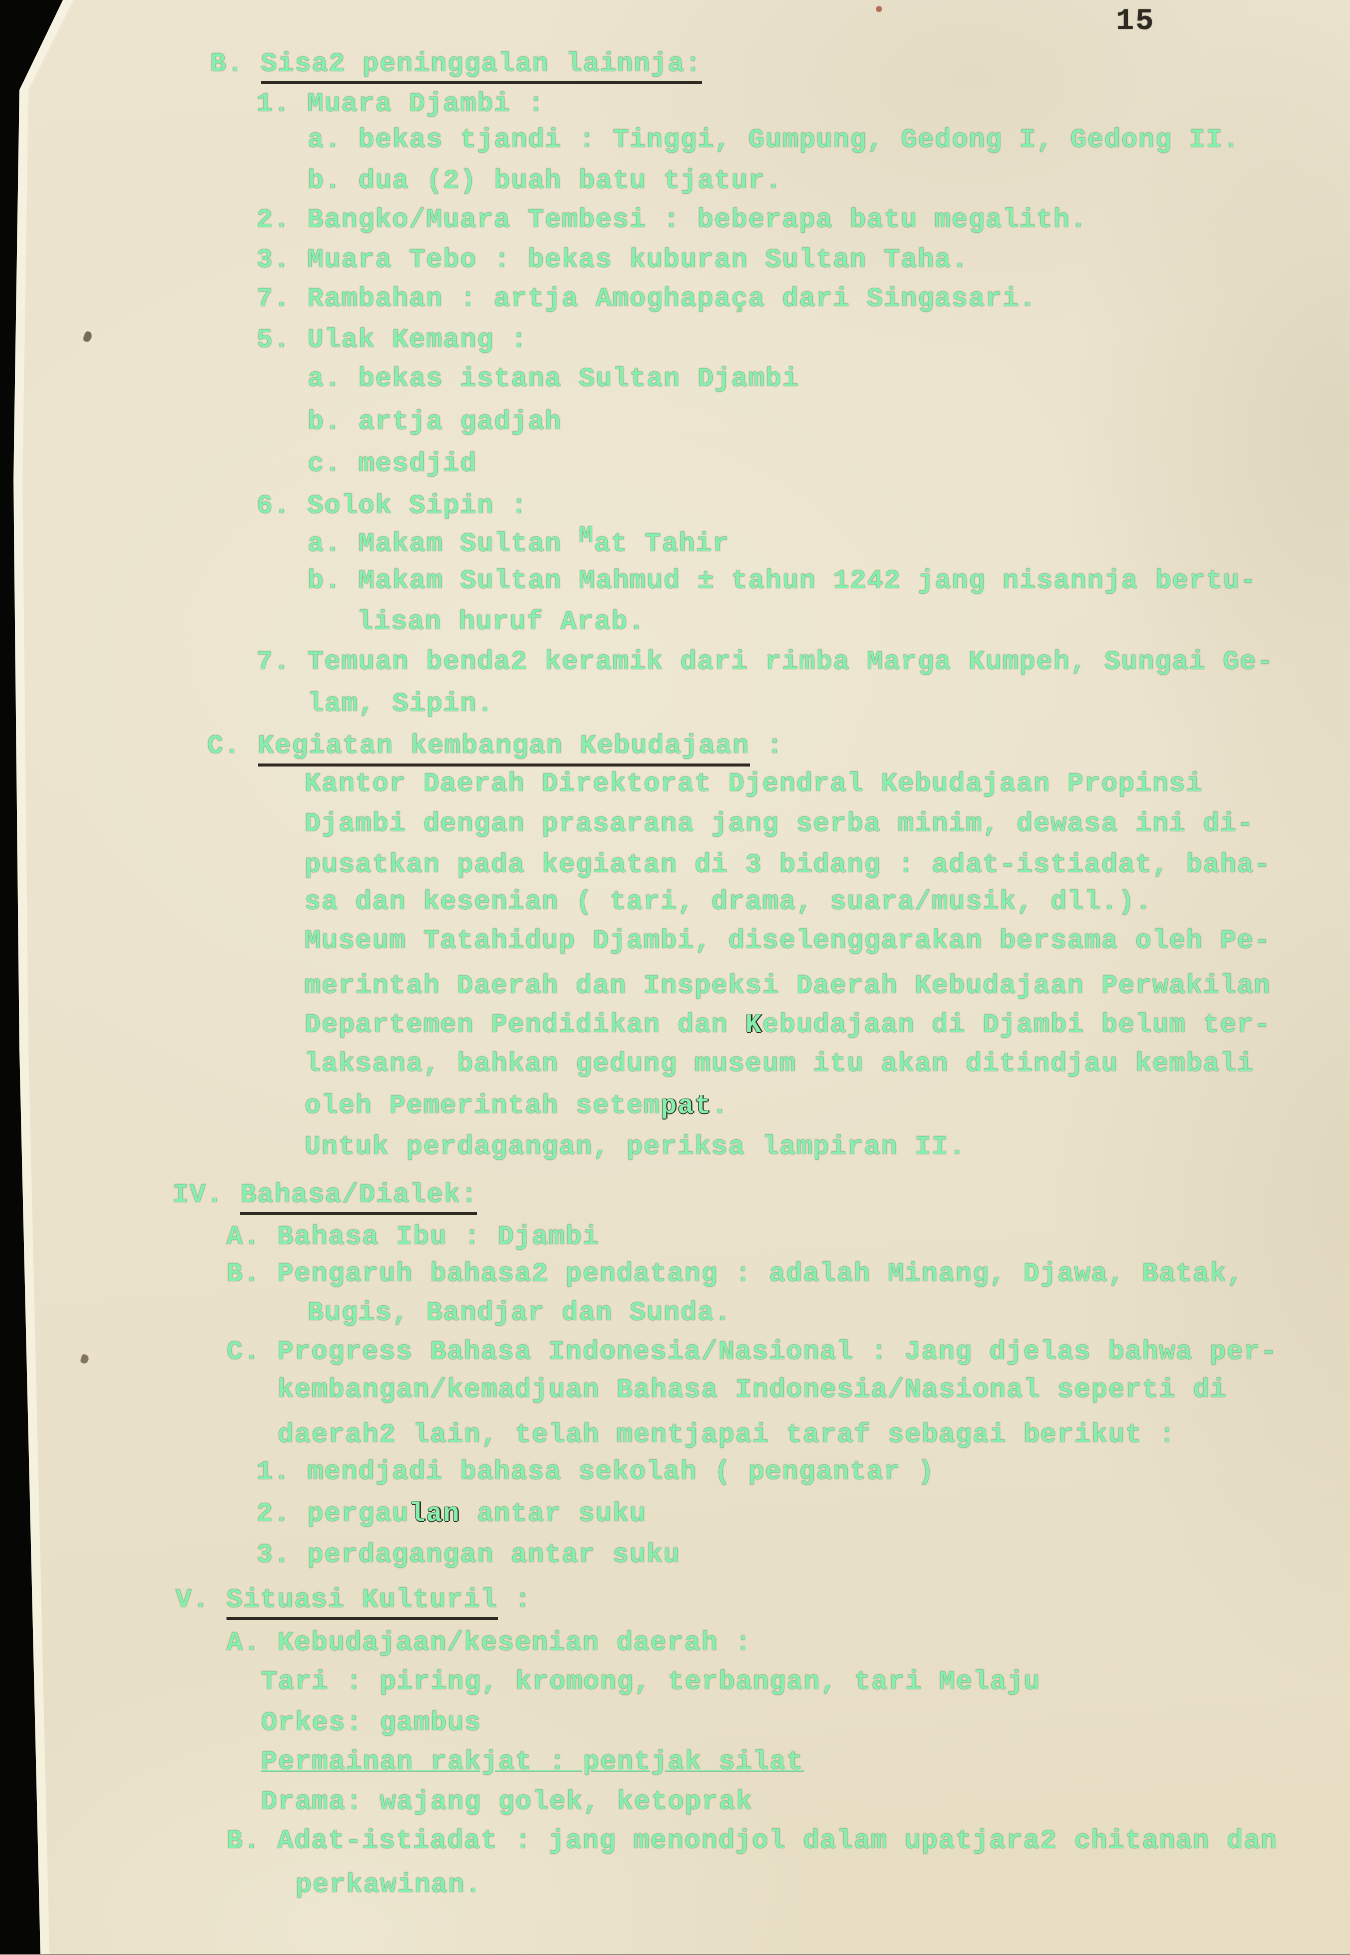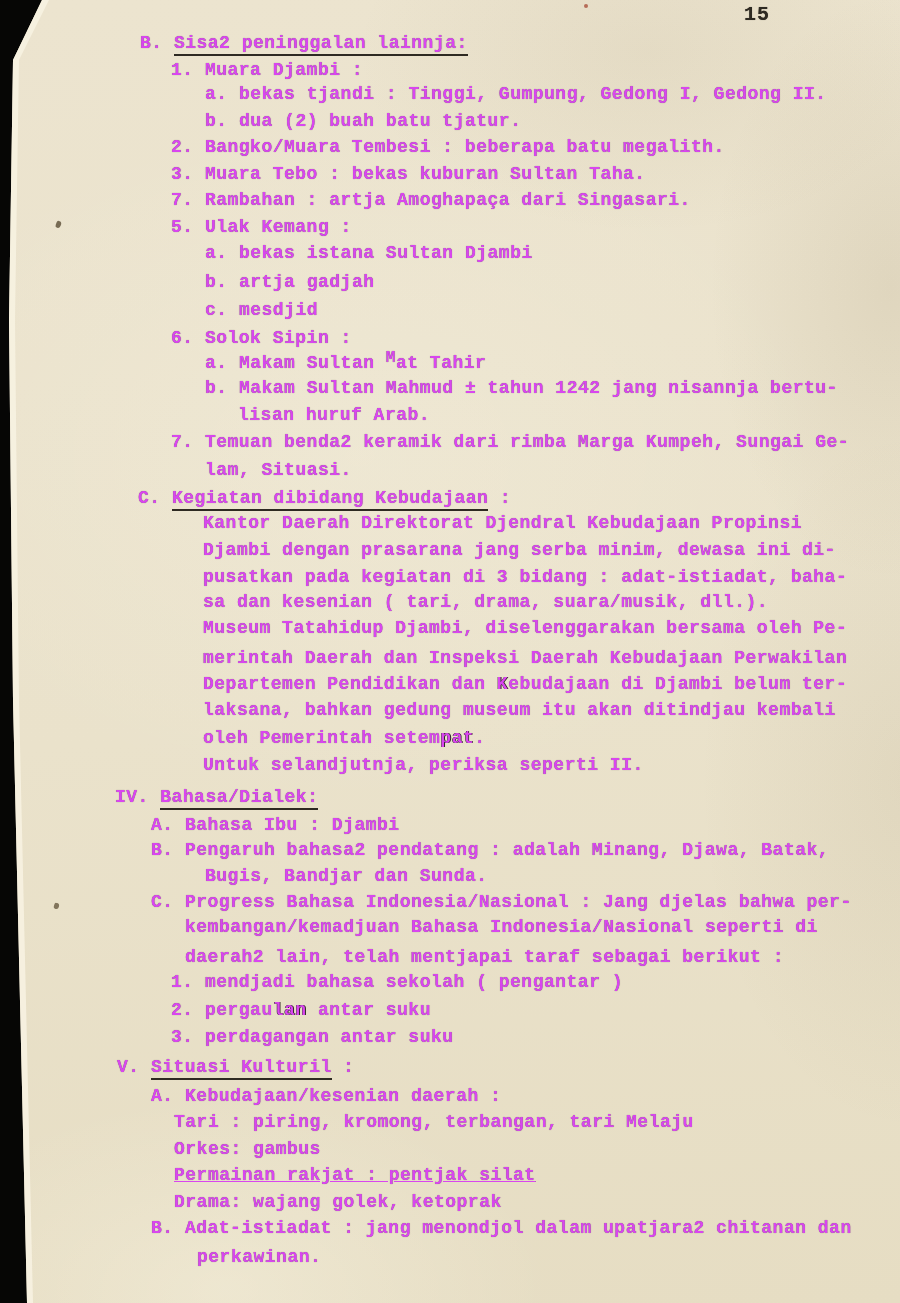--- a/index.html
+++ b/index.html
@@ -23,21 +23,21 @@
     position:absolute;inset:0;background:#060605;
     clip-path:polygon(0 0, 42px 0, 13px 60px, 9px 320px, 13px 700px, 27px 1303px, 0 1303px);
   }
   .edge-white{
     position:absolute;inset:0;background:#f7f2e1;opacity:.9;
     clip-path:polygon(42px 0, 49px 0, 19px 60px, 15px 320px, 19px 700px, 33px 1303px, 27px 1303px, 13px 700px, 9px 320px, 13px 60px);
   }
   .line{
     position:absolute;white-space:pre;
     font-weight:700;font-size:18px;letter-spacing:0.5px;
-    color:#d946ef;
+    color:#86efac;
     text-shadow:0 0 0.7px rgba(46,42,34,0.75);
   }
   .line .u{border-bottom:2.5px solid #2e2a22;padding-bottom:1px;}
   .line .b{text-shadow:0.9px 0 0 #2e2a22,-0.4px 0 0 #2e2a22,0 0.4px 0 #2e2a22;}
   .line .sup{position:relative;top:-6px;font-size:16px;}
   .page-number{
     position:absolute;left:744px;top:3px;
     font-weight:700;font-size:20px;letter-spacing:1px;color:#2e2a22;
     text-shadow:0 0 0.7px rgba(46,42,34,0.75);
   }
@@ -69,32 +69,32 @@
     <div class="line" style="left: 171px; top: 190px;"><span>7. Rambahan : artja Amoghapaça dari Singasari.</span></div>
     <div class="line" style="left: 171px; top: 217px;"><span>5. Ulak Kemang :</span></div>
     <div class="line" style="left: 205px; top: 243px;"><span>a. bekas istana Sultan Djambi</span></div>
     <div class="line" style="left: 205px; top: 272px;"><span>b. artja gadjah</span></div>
     <div class="line" style="left: 205px; top: 300px;"><span>c. mesdjid</span></div>
     <div class="line" style="left: 171px; top: 328px;"><span>6. Solok Sipin :</span></div>
     <div class="line" style="left: 205px; top: 353px;"><span>a. Makam Sultan </span><span class="sup">M</span><span>at Tahir</span></div>
     <div class="line" style="left: 205px; top: 378px;"><span>b. Makam Sultan Mahmud ± tahun 1242 jang nisannja bertu-</span></div>
     <div class="line" style="left: 238px; top: 405px;"><span>lisan huruf Arab.</span></div>
     <div class="line" style="left: 171px; top: 432px;"><span>7. Temuan benda2 keramik dari rimba Marga Kumpeh, Sungai Ge-</span></div>
-    <div class="line" style="left: 205px; top: 460px;"><span>lam, Situasi.</span></div>
-    <div class="line" style="left: 138px; top: 488px;"><span>C. </span><span class="u">Kegiatan dibidang Kebudajaan</span><span> :</span></div>
+    <div class="line" style="left: 205px; top: 460px;"><span>lam, Sipin.</span></div>
+    <div class="line" style="left: 138px; top: 488px;"><span>C. </span><span class="u">Kegiatan kembangan Kebudajaan</span><span> :</span></div>
     <div class="line" style="left: 203px; top: 513px;"><span>Kantor Daerah Direktorat Djendral Kebudajaan Propinsi</span></div>
     <div class="line" style="left: 203px; top: 540px;"><span>Djambi dengan prasarana jang serba minim, dewasa ini di-</span></div>
     <div class="line" style="left: 203px; top: 567px; text-align: center;"><span>pusatkan pada kegiatan di 3 bidang : adat-istiadat, baha-</span></div>
     <div class="line" style="left: 203px; top: 592px;"><span>sa dan kesenian ( tari, drama, suara/musik, dll.).</span></div>
     <div class="line" style="left: 203px; top: 618px;"><span>Museum Tatahidup Djambi, diselenggarakan bersama oleh Pe-</span></div>
     <div class="line" style="left: 203px; top: 648px;"><span>merintah Daerah dan Inspeksi Daerah Kebudajaan Perwakilan</span></div>
     <div class="line" style="left: 203px; top: 674px;"><span>Departemen Pendidikan dan </span><span class="b">K</span><span>ebudajaan di Djambi belum ter-</span></div>
     <div class="line" style="left: 203px; top: 700px;"><span>laksana, bahkan gedung museum itu akan ditindjau kembali</span></div>
     <div class="line" style="left: 203px; top: 728px;"><span>oleh Pemerintah setem</span><span class="b">pat</span><span>.</span></div>
-    <div class="line" style="left: 203px; top: 755px;"><span>Untuk selandjutnja, periksa seperti II.</span></div>
+    <div class="line" style="left: 203px; top: 755px;"><span>Untuk perdagangan, periksa lampiran II.</span></div>
     <div class="line" style="left: 115px; top: 787px;"><span>IV. </span><span class="u">Bahasa/Dialek:</span></div>
     <div class="line" style="left: 151px; top: 815px;"><span>A. Bahasa Ibu : Djambi</span></div>
     <div class="line" style="left: 151px; top: 840px;"><span>B. Pengaruh bahasa2 pendatang : adalah Minang, Djawa, Batak,</span></div>
     <div class="line" style="left: 205px; top: 866px;"><span>Bugis, Bandjar dan Sunda.</span></div>
     <div class="line" style="left: 151px; top: 892px;"><span>C. Progress Bahasa Indonesia/Nasional : Jang djelas bahwa per-</span></div>
     <div class="line" style="left: 185px; top: 917px;"><span>kembangan/kemadjuan Bahasa Indonesia/Nasional seperti di</span></div>
     <div class="line" style="left: 185px; top: 947px;"><span>daerah2 lain, telah mentjapai taraf sebagai berikut :</span></div>
     <div class="line" style="left: 171px; top: 972px;"><span>1. mendjadi bahasa sekolah ( pengantar )</span></div>
     <div class="line" style="left: 171px; top: 1000px;"><span>2. pergau</span><span class="b">lan</span><span> antar suku</span></div>
     <div class="line" style="left: 171px; top: 1027px;"><span>3. perdagangan antar suku</span></div>

